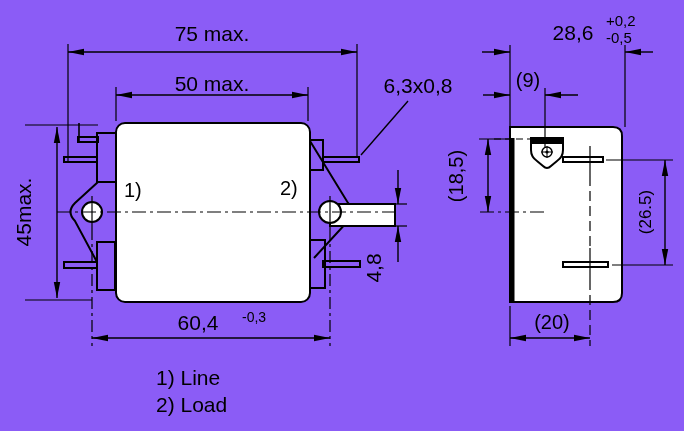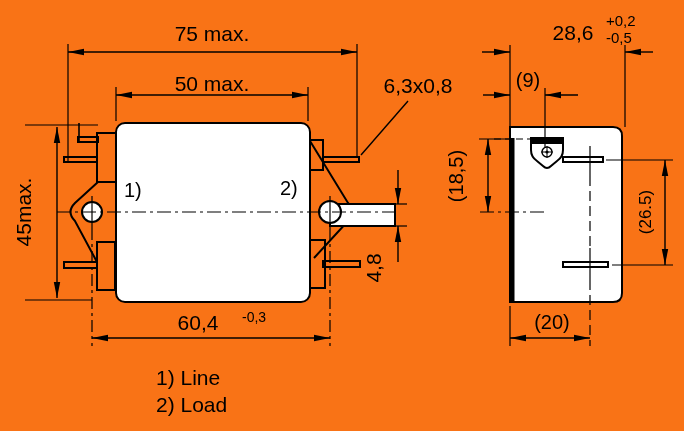--- a/index.html
+++ b/index.html
@@ -1,16 +1,16 @@
 <!DOCTYPE html>
 <html><head>
 <meta charset="utf-8">
 <style>
   html,body{margin:0;padding:0;background:#fff;}
-  .canvas{width:684px;height:431px;background:#f97316;position:relative;overflow:hidden;}
+  .canvas{width:684px;height:431px;background:#8b5cf6;position:relative;overflow:hidden;}
   svg{display:block;}
   text{font-family:"Liberation Sans","DejaVu Sans",sans-serif;fill:#000;stroke:none;}
 </style>
 </head>
 <body>
 
 <div class="canvas">
 <svg width="684" height="431" viewBox="0 0 684 431">
   <defs>
     <marker id="arr" viewBox="0 0 16 8" refX="16" refY="4" markerWidth="16" markerHeight="8" markerUnits="userSpaceOnUse" orient="auto-start-reverse">

